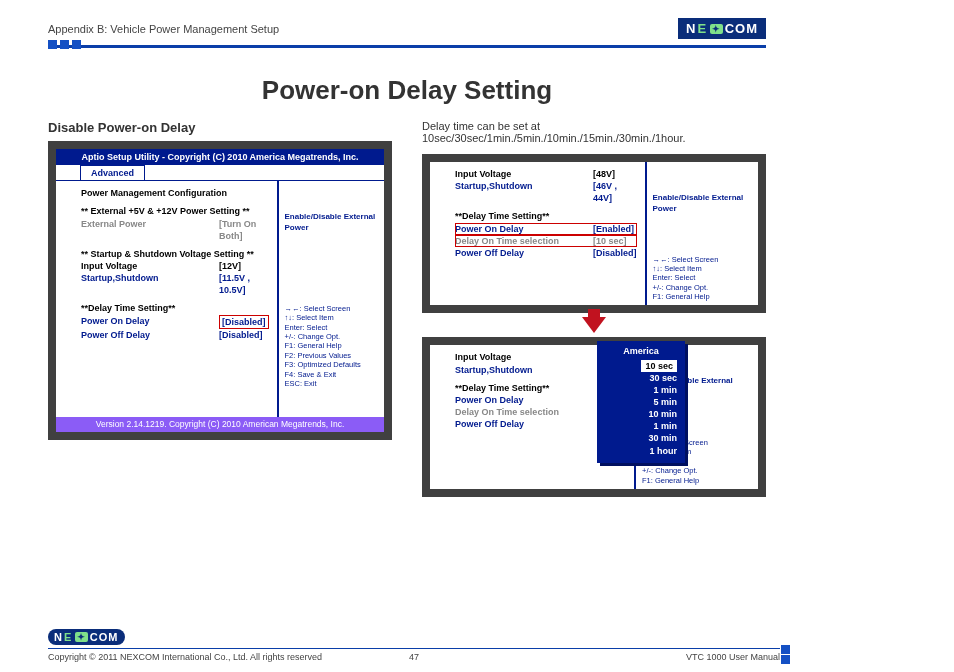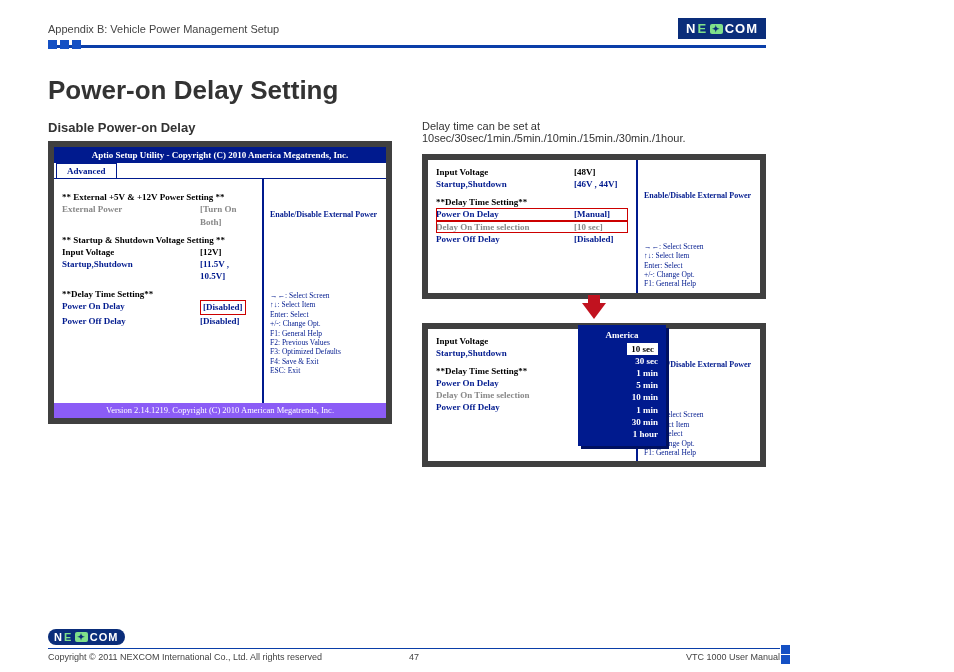--- a/index.html
+++ b/index.html
@@ -6,32 +6,32 @@
   .page{width:810px;height:672px;position:relative;box-sizing:border-box;padding:18px 44px 0 48px;}
   
   .hdr{display:flex;justify-content:space-between;align-items:center;font-size:11px;color:#444;}
   .logo{background:#0a2d7a;color:#fff;font-weight:bold;letter-spacing:1px;padding:3px 8px;font-size:13px;display:inline-flex;align-items:center;}
   .logo .e{color:#7fe08a;margin:0 1px;}
   .logo .star{background:#7fe08a;color:#0a2d7a;border-radius:2px;font-size:9px;padding:0 2px;margin:0 2px;}
   .rule-thick{height:3px;background:#0a3ea8;margin:6px 0 2px;}
   .sqrs{display:flex;gap:3px;margin-top:-10px;margin-bottom:8px;}
   .sqrs span{width:9px;height:9px;background:#1450c4;display:inline-block;}
   
-  h1{font-size:26px;font-weight:bold;color:#333;margin:26px 0 14px;}
+  h1{font-size:26px;font-weight:bold;color:#333;margin:26px 0 14px;text-align:center;}
   .cols{display:flex;gap:30px;}
   .col{flex:1;min-width:0;}
   h3{font-size:13px;font-weight:bold;color:#333;margin:0 0 6px;}
   .desc{font-size:11px;color:#333;margin:0 0 10px;}
   
-  .bios{border:6px solid #404040;background:#fff;font-family:Liberation Serif, serif;font-size:9px;line-height:1.35;}
+  .bios{border:8px solid #404040;background:#fff;font-family:Liberation Sans, sans-serif;font-size:9px;line-height:1.35;}
   .bios-title{background:#001a8e;color:#fff;text-align:center;font-weight:bold;font-size:9px;padding:2px 0;}
   .bios-tabbar{background:#fff;border-bottom:1px solid #001a8e;font-size:9px;padding:0;}
-  .bios-tab{display:inline-block;background:#fff;color:#001a8e;border:1px solid #001a8e;border-bottom:none;padding:1px 10px;font-weight:bold;margin-left:2px;}
+  .bios-tab{display:inline-block;background:#fff;color:#001a8e;border:1px solid #001a8e;border-bottom:none;padding:1px 10px;font-weight:bold;margin-left:24px;}
   .bios-body{display:flex;min-height:0;}
-  .bios-main{flex:1;padding:6px 8px;border-right:2px solid #001a8e;}
+  .bios-main{flex:1;padding:6px 8px;border-right:2px solid #001a8e;margin-left:17px;}
   .bios-help{width:110px;padding:4px 6px;color:#001a8e;font-weight:bold;font-size:8px;margin-top:27px;}
   .bios-help .keys{color:#001a8e;font-weight:normal;font-size:7.5px;margin-top:70px;line-height:1.25;}
   .bios-foot{background:#8b5cf6;color:#fff;text-align:center;font-size:8.5px;padding:2px 0;}
   .row{display:flex;}
   .row .lab{flex:0 0 138px;}
   .row .val{}
   .bold{font-weight:bold;color:#000;}
   .blue{color:#001a8e;font-weight:bold;}
   .gray{color:#888;font-weight:bold;}
   .hl{border:1px solid #c00;padding:0 2px;display:inline-block;}
@@ -78,20 +78,21 @@
 
   <div class="col">
     <h3>Disable Power-on Delay</h3>
     <div class="bios">
       <div class="bios-title">Aptio Setup Utility - Copyright (C) 2010 America Megatrends, Inc.</div>
       <div class="bios-tabbar">
         <span class="bios-tab">Advanced</span>
       </div>
       <div class="bios-body">
         <div class="bios-main">
+          <div class="bold">Power Management Configuration</div>
           <div class="spacer"></div>
           <div class="bold">** External +5V &amp; +12V Power Setting **</div>
           <div class="row">
             <span class="lab gray">External Power</span>
             <span class="val gray">[Turn On Both]</span>
           </div>
           <div class="spacer"></div>
           <div class="bold">** Startup &amp; Shutdown Voltage Setting **</div>
           <div class="row">
             <span class="lab bold">Input Voltage</span>
@@ -141,21 +142,21 @@
             <span class="val bold">[48V]</span>
           </div>
           <div class="row">
             <span class="lab blue">Startup,Shutdown</span>
             <span class="val blue">[46V , 44V]</span>
           </div>
           <div class="spacer"></div>
           <div class="bold">**Delay Time Setting**</div>
           <div class="row hlrow">
             <span class="lab blue">Power On Delay</span>
-            <span class="val blue">[Manual]</span>
+            <span class="val blue">[Enabled]</span>
           </div>
           <div class="row hlrow">
             <span class="lab gray">Delay On Time selection</span>
             <span class="val gray">[10 sec]</span>
           </div>
           <div class="row">
             <span class="lab blue">Power Off Delay</span>
             <span class="val blue">[Disabled]</span>
           </div>
           <div style="height:28px"></div>

